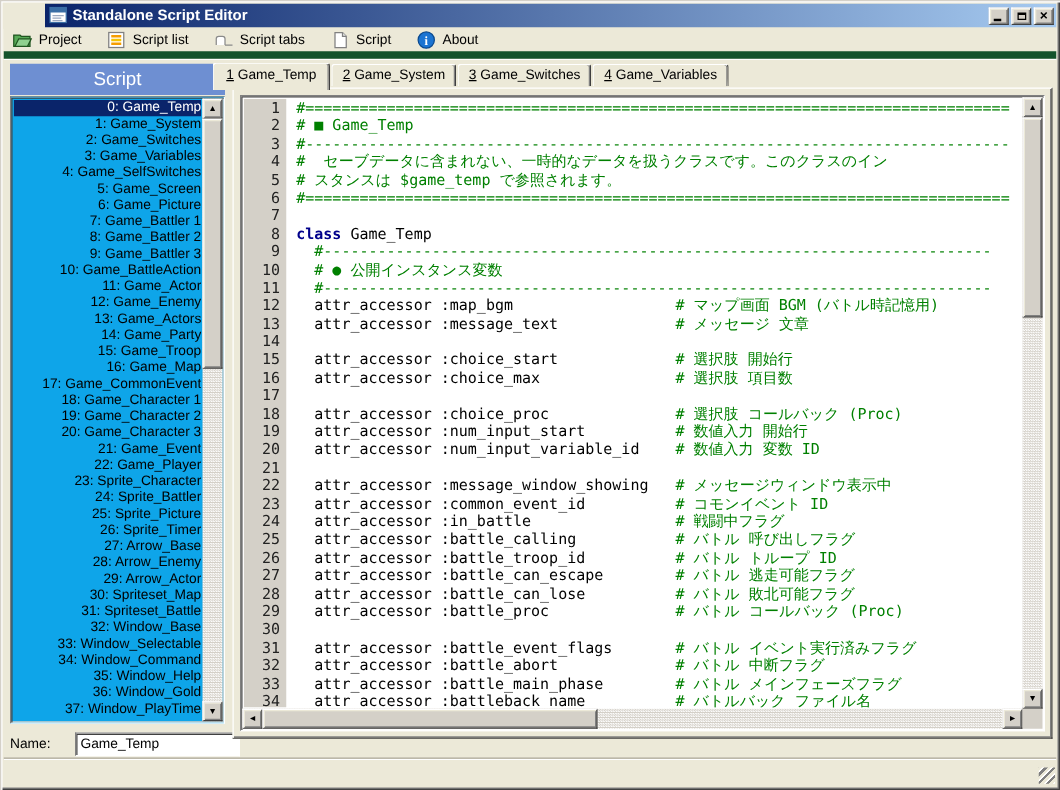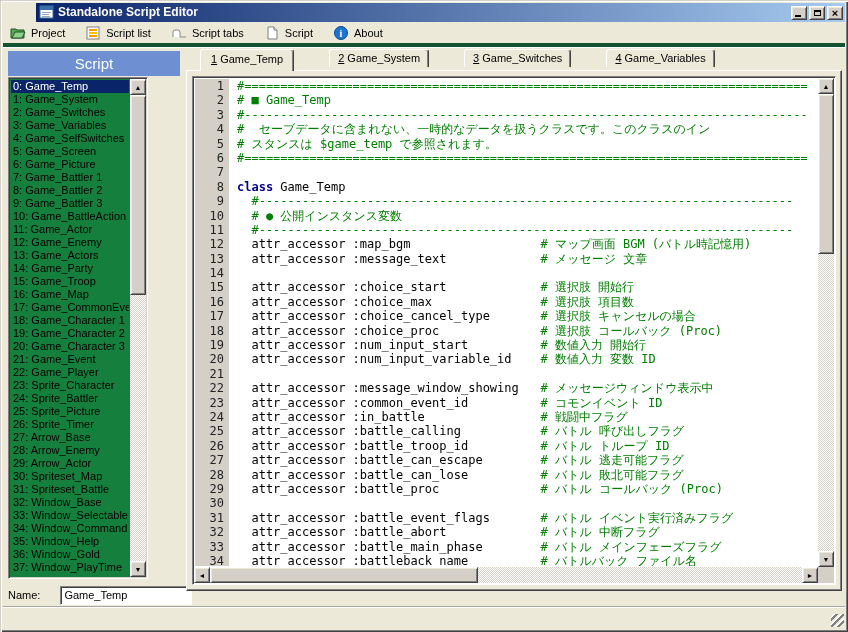--- a/index.html
+++ b/index.html
@@ -15,30 +15,30 @@
   .titlebar .ttext{color:#fff;font-weight:bold;font-size:12px;flex:1;white-space:nowrap;line-height:15px;}
   .capbtn{width:16px;height:14px;margin-left:2px;background:#d4d0c8;border:1px solid;
     border-color:#fff #404040 #404040 #fff;box-shadow:inset 1px 1px 0 #ece9d8,inset -1px -1px 0 #808080;
     display:flex;align-items:center;justify-content:center;box-sizing:border-box;position:relative;}
   .g-min{position:absolute;left:3px;bottom:2px;width:6px;height:2px;background:#000;}
   .g-max{width:7px;height:6px;border:1px solid #000;border-top:2px solid #000;box-sizing:border-box;}
   .g-close{font-size:11px;font-weight:bold;color:#000;line-height:10px;}
 
   
   .toolbar{position:absolute;left:3px;top:22px;right:3px;height:25px;background:#ece9d8;
-    border-bottom:4px solid #14532d;box-shadow:0 1px 0 #fff;display:flex;align-items:center;padding-left:2px;box-sizing:border-box;}
+    border-bottom:6px solid #14532d;box-shadow:0 1px 0 #fff;display:flex;align-items:flex-start;padding-left:2px;box-sizing:border-box;}
   .tbtn{display:flex;align-items:center;gap:5px;padding:2px 7px 2px 5px;margin-right:8px;font-size:11px;color:#000;}
   .tbicon{width:16px;height:16px;flex:none;display:inline-block;}
   .tbicon svg{display:block;}
 
   
   .side-header{position:absolute;left:8px;top:51px;width:172px;height:25px;background:var(--header-blue);
     color:#fff;font-size:15px;text-align:center;line-height:25px;}
-  .listbox{position:absolute;left:8px;top:77px;width:140px;height:502px;background:#15803d;box-sizing:border-box;
-    border:1px solid;border-color:#808080 #fff #fff #808080;box-shadow:inset 1px 1px 0 #404040,inset -1px -1px 0 #d4d0c8;}
+  .listbox{position:absolute;left:8px;top:77px;width:172px;height:502px;background:#0ea5e9;box-sizing:border-box;
+    border:1px solid;border-color:#808080 #fff #fff #808080;box-shadow:inset 1px 1px 0 #404040,inset -1px -1px 0 #d4d0c8;text-align:right;}
   .list-inner{position:absolute;left:2px;top:2px;right:18px;bottom:2px;overflow:hidden;}
   .litem{height:13px;line-height:13px;font-size:11px;padding-left:2px;white-space:nowrap;overflow:hidden;color:#000;}
   .litem.selected{background:var(--selection);color:#fff;}
 
   
   .dither{background-image:conic-gradient(#fff 25%,#d4d0c8 0 50%,#fff 0 75%,#d4d0c8 0);background-size:2px 2px;}
   .sbbtn{position:absolute;width:16px;height:16px;background:#d4d0c8;border:1px solid;
     border-color:#fff #404040 #404040 #fff;box-shadow:inset 1px 1px 0 #ece9d8,inset -1px -1px 0 #808080;
     box-sizing:border-box;display:flex;align-items:center;justify-content:center;font-size:7px;color:#000;line-height:1;}
   .sbthumb{position:absolute;background:#d4d0c8;border:1px solid;border-color:#fff #404040 #404040 #fff;
@@ -46,21 +46,21 @@
   .list-vsb{position:absolute;right:1px;top:1px;bottom:1px;width:16px;}
   .list-vsb .up{top:0;left:0;} .list-vsb .down{bottom:0;left:0;}
   .list-vsb .sbthumb{left:0;top:16px;width:16px;height:200px;}
 
   .namerow{position:absolute;left:8px;top:585px;width:172px;height:20px;font-size:11px;display:flex;align-items:center;}
   .namerow label{margin-right:20px;}
   .nameinput{width:132px;height:19px;box-sizing:border-box;background:#fff;font:11px "Liberation Sans",sans-serif;
     border:1px solid;border-color:#808080 #fff #fff #808080;box-shadow:inset 1px 1px 0 #404040;padding:0 0 0 3px;outline:none;}
 
   
-  .tabstrip{position:absolute;left:200px;top:49px;height:22px;display:flex;align-items:flex-start;z-index:3;gap:34px;}
+  .tabstrip{position:absolute;left:170px;top:49px;height:22px;display:flex;align-items:center;z-index:3;}
   .tab{height:18px;line-height:17px;margin-bottom:1px;padding:0 8px;background:#ece9d8;font-size:11px;color:#000;
     border:1px solid;border-color:#fff #404040 #404040 #fff;border-bottom:none;border-radius:3px 3px 0 0;
     box-shadow:inset -1px 0 0 #808080;margin-right:1px;box-sizing:border-box;white-space:nowrap;}
   .tab.active{height:22px;line-height:19px;margin-bottom:-1px;padding:0 10px;z-index:4;position:relative;}
   .tab u{text-decoration:underline;}
 
   .tabpage{position:absolute;left:186px;top:70px;width:656px;height:521px;background:#ece9d8;box-sizing:border-box;
     border:1px solid;border-color:#fff #404040 #404040 #fff;box-shadow:inset -1px -1px 0 #808080,inset 1px 1px 0 #ece9d8;z-index:2;}
 
   
@@ -242,21 +242,21 @@
             <div class="crow"><span class="ln">7</span><span class="ctext"></span></div>
             <div class="crow"><span class="ln">8</span><span class="ctext"><span class="sg-k">class</span><span class="sg-p"> Game_Temp</span></span></div>
             <div class="crow"><span class="ln">9</span><span class="ctext"><span class="sg-c">  #--------------------------------------------------------------------------</span></span></div>
             <div class="crow"><span class="ln">10</span><span class="ctext"><span class="sg-c">  # ● 公開インスタンス変数</span></span></div>
             <div class="crow"><span class="ln">11</span><span class="ctext"><span class="sg-c">  #--------------------------------------------------------------------------</span></span></div>
             <div class="crow"><span class="ln">12</span><span class="ctext"><span class="sg-p">  attr_accessor :map_bgm                  </span><span class="sg-c"># マップ画面 BGM (バトル時記憶用)</span></span></div>
             <div class="crow"><span class="ln">13</span><span class="ctext"><span class="sg-p">  attr_accessor :message_text             </span><span class="sg-c"># メッセージ 文章</span></span></div>
             <div class="crow"><span class="ln">14</span></div>
             <div class="crow"><span class="ln">15</span><span class="ctext"><span class="sg-p">  attr_accessor :choice_start             </span><span class="sg-c"># 選択肢 開始行</span></span></div>
             <div class="crow"><span class="ln">16</span><span class="ctext"><span class="sg-p">  attr_accessor :choice_max               </span><span class="sg-c"># 選択肢 項目数</span></span></div>
-            <div class="crow"><span class="ln">17</span><span class="ctext"><span class="sg-p">  attr_accessor :choice_cancel_type       </span><span class="sg-c"># 選択肢 キャンセルの場合</span></span></div>
+            <div class="crow"><span class="ln">17</span></div>
             <div class="crow"><span class="ln">18</span><span class="ctext"><span class="sg-p">  attr_accessor :choice_proc              </span><span class="sg-c"># 選択肢 コールバック (Proc)</span></span></div>
             <div class="crow"><span class="ln">19</span><span class="ctext"><span class="sg-p">  attr_accessor :num_input_start          </span><span class="sg-c"># 数値入力 開始行</span></span></div>
             <div class="crow"><span class="ln">20</span><span class="ctext"><span class="sg-p">  attr_accessor :num_input_variable_id    </span><span class="sg-c"># 数値入力 変数 ID</span></span></div>
             <div class="crow"><span class="ln">21</span></div>
             <div class="crow"><span class="ln">22</span><span class="ctext"><span class="sg-p">  attr_accessor :message_window_showing   </span><span class="sg-c"># メッセージウィンドウ表示中</span></span></div>
             <div class="crow"><span class="ln">23</span><span class="ctext"><span class="sg-p">  attr_accessor :common_event_id          </span><span class="sg-c"># コモンイベント ID</span></span></div>
             <div class="crow"><span class="ln">24</span><span class="ctext"><span class="sg-p">  attr_accessor :in_battle                </span><span class="sg-c"># 戦闘中フラグ</span></span></div>
             <div class="crow"><span class="ln">25</span><span class="ctext"><span class="sg-p">  attr_accessor :battle_calling           </span><span class="sg-c"># バトル 呼び出しフラグ</span></span></div>
             <div class="crow"><span class="ln">26</span><span class="ctext"><span class="sg-p">  attr_accessor :battle_troop_id          </span><span class="sg-c"># バトル トループ ID</span></span></div>
             <div class="crow"><span class="ln">27</span><span class="ctext"><span class="sg-p">  attr_accessor :battle_can_escape        </span><span class="sg-c"># バトル 逃走可能フラグ</span></span></div>

